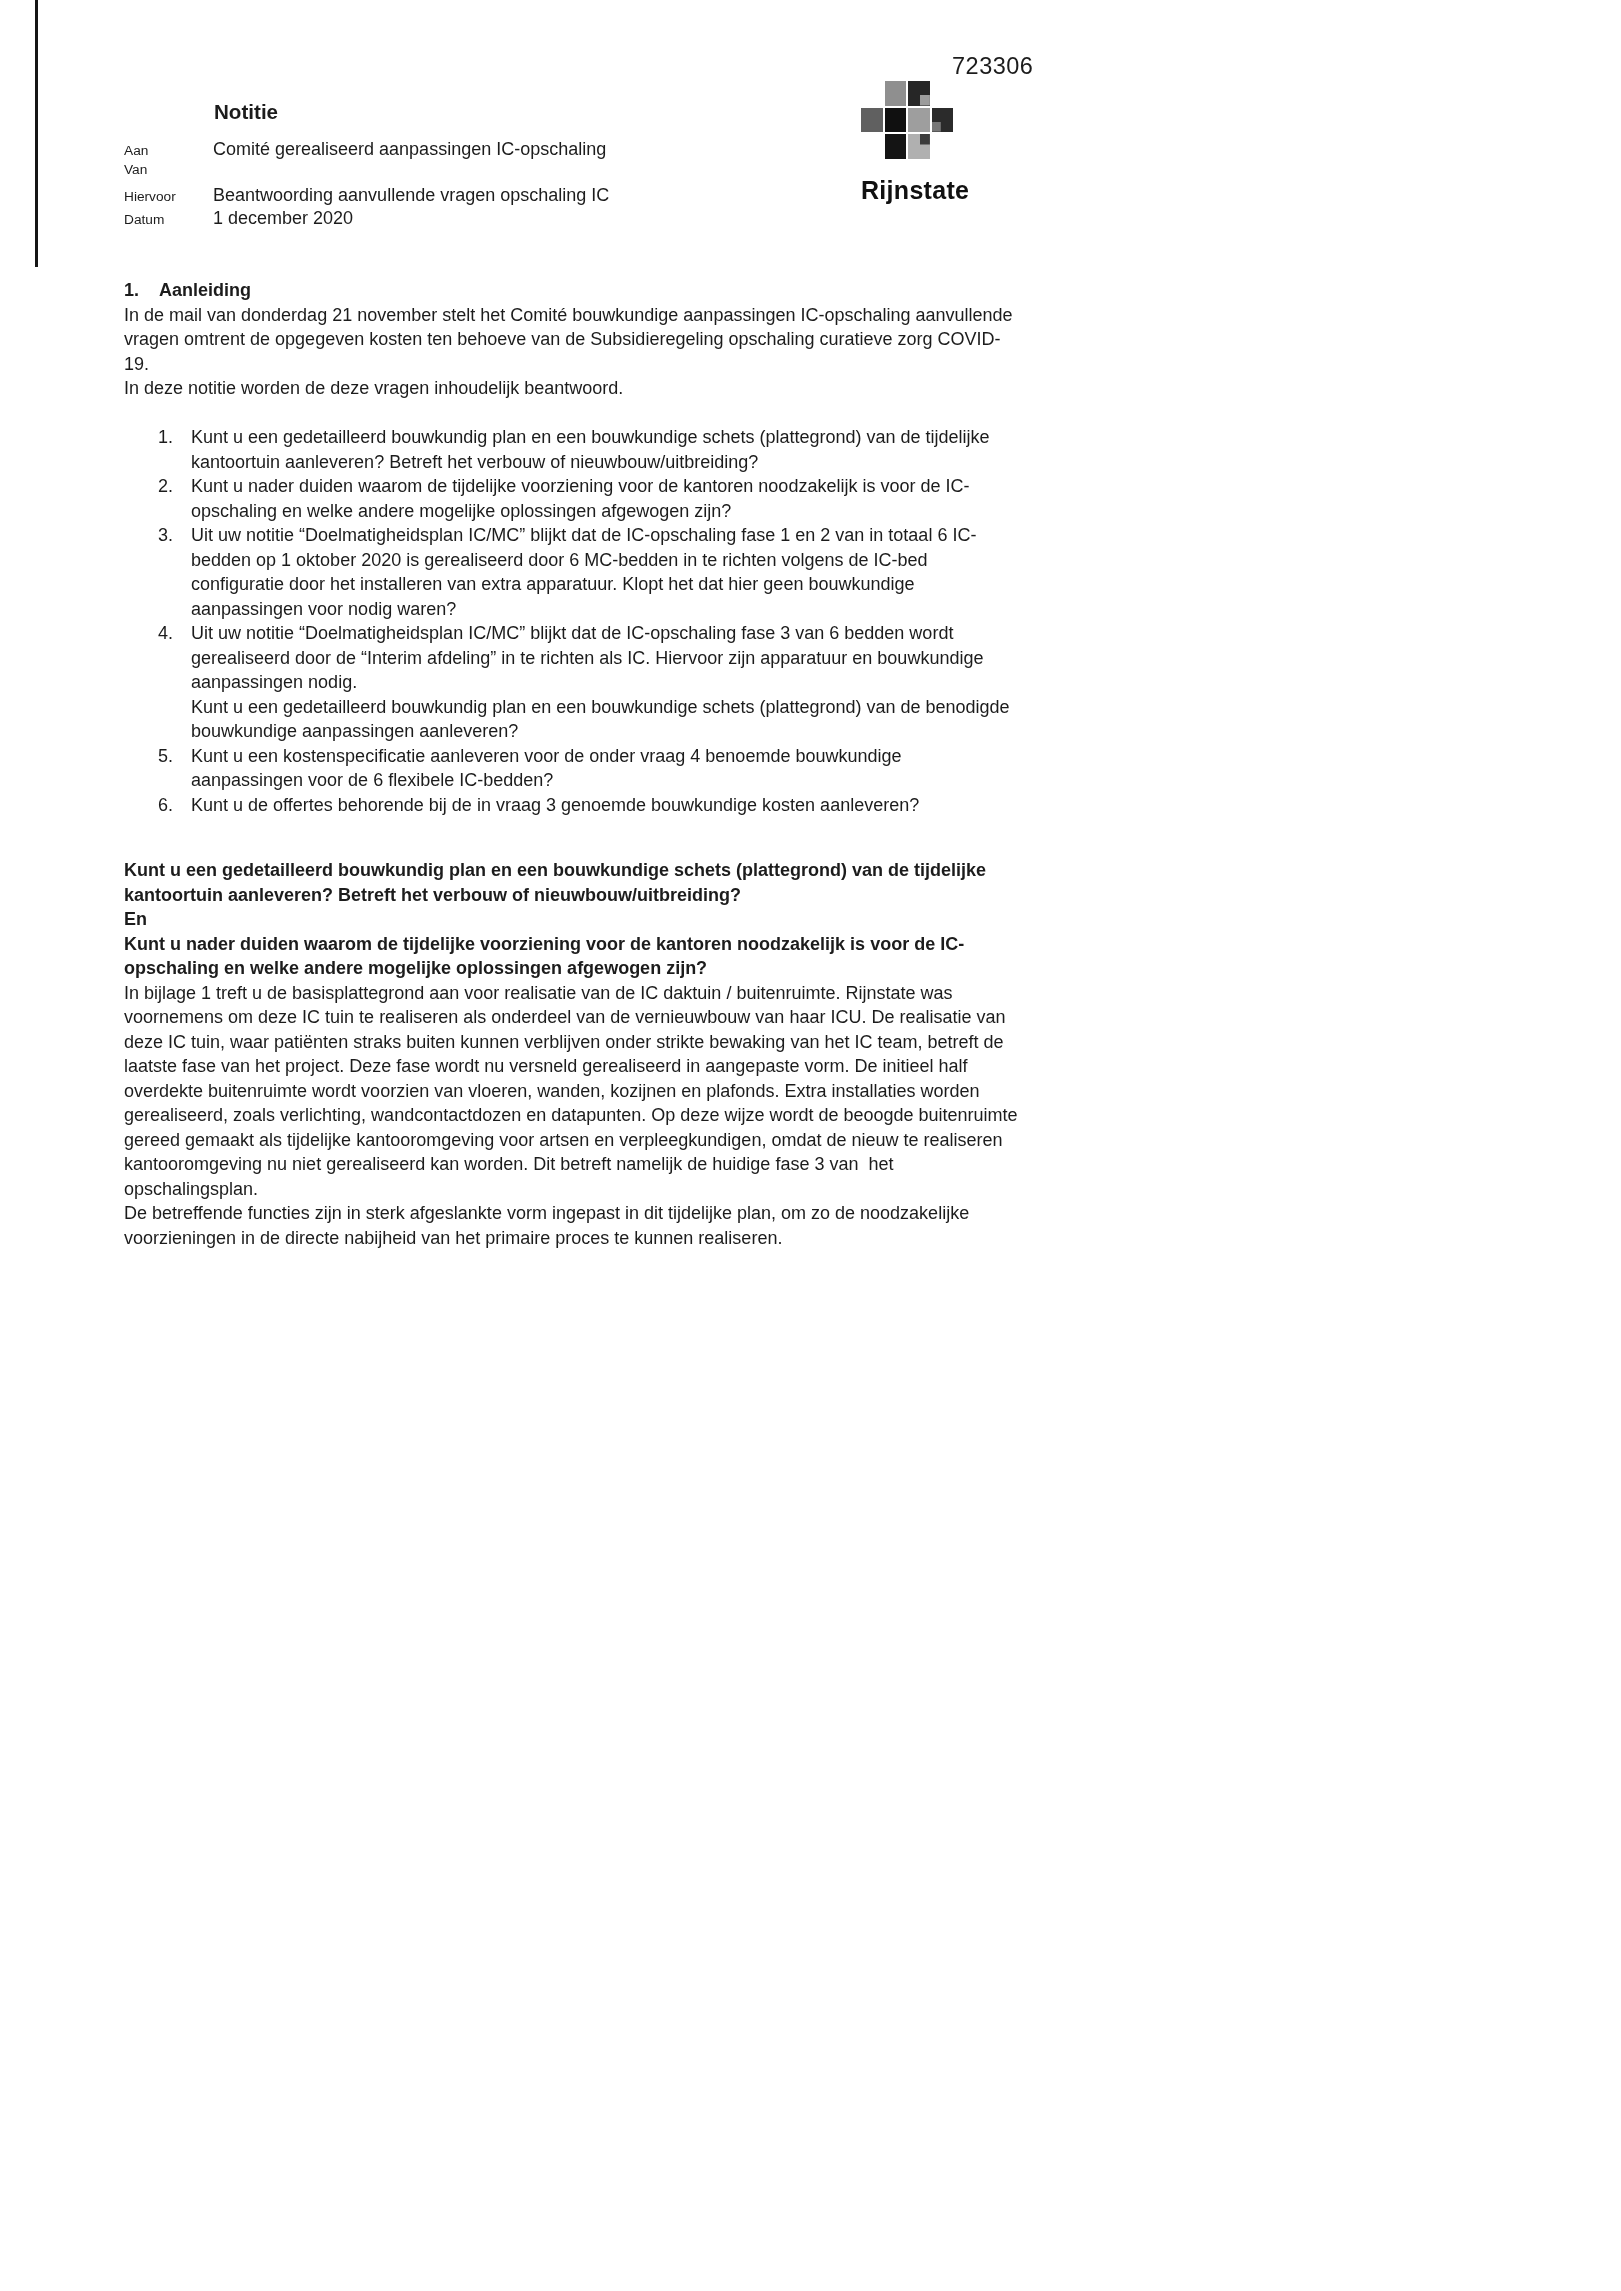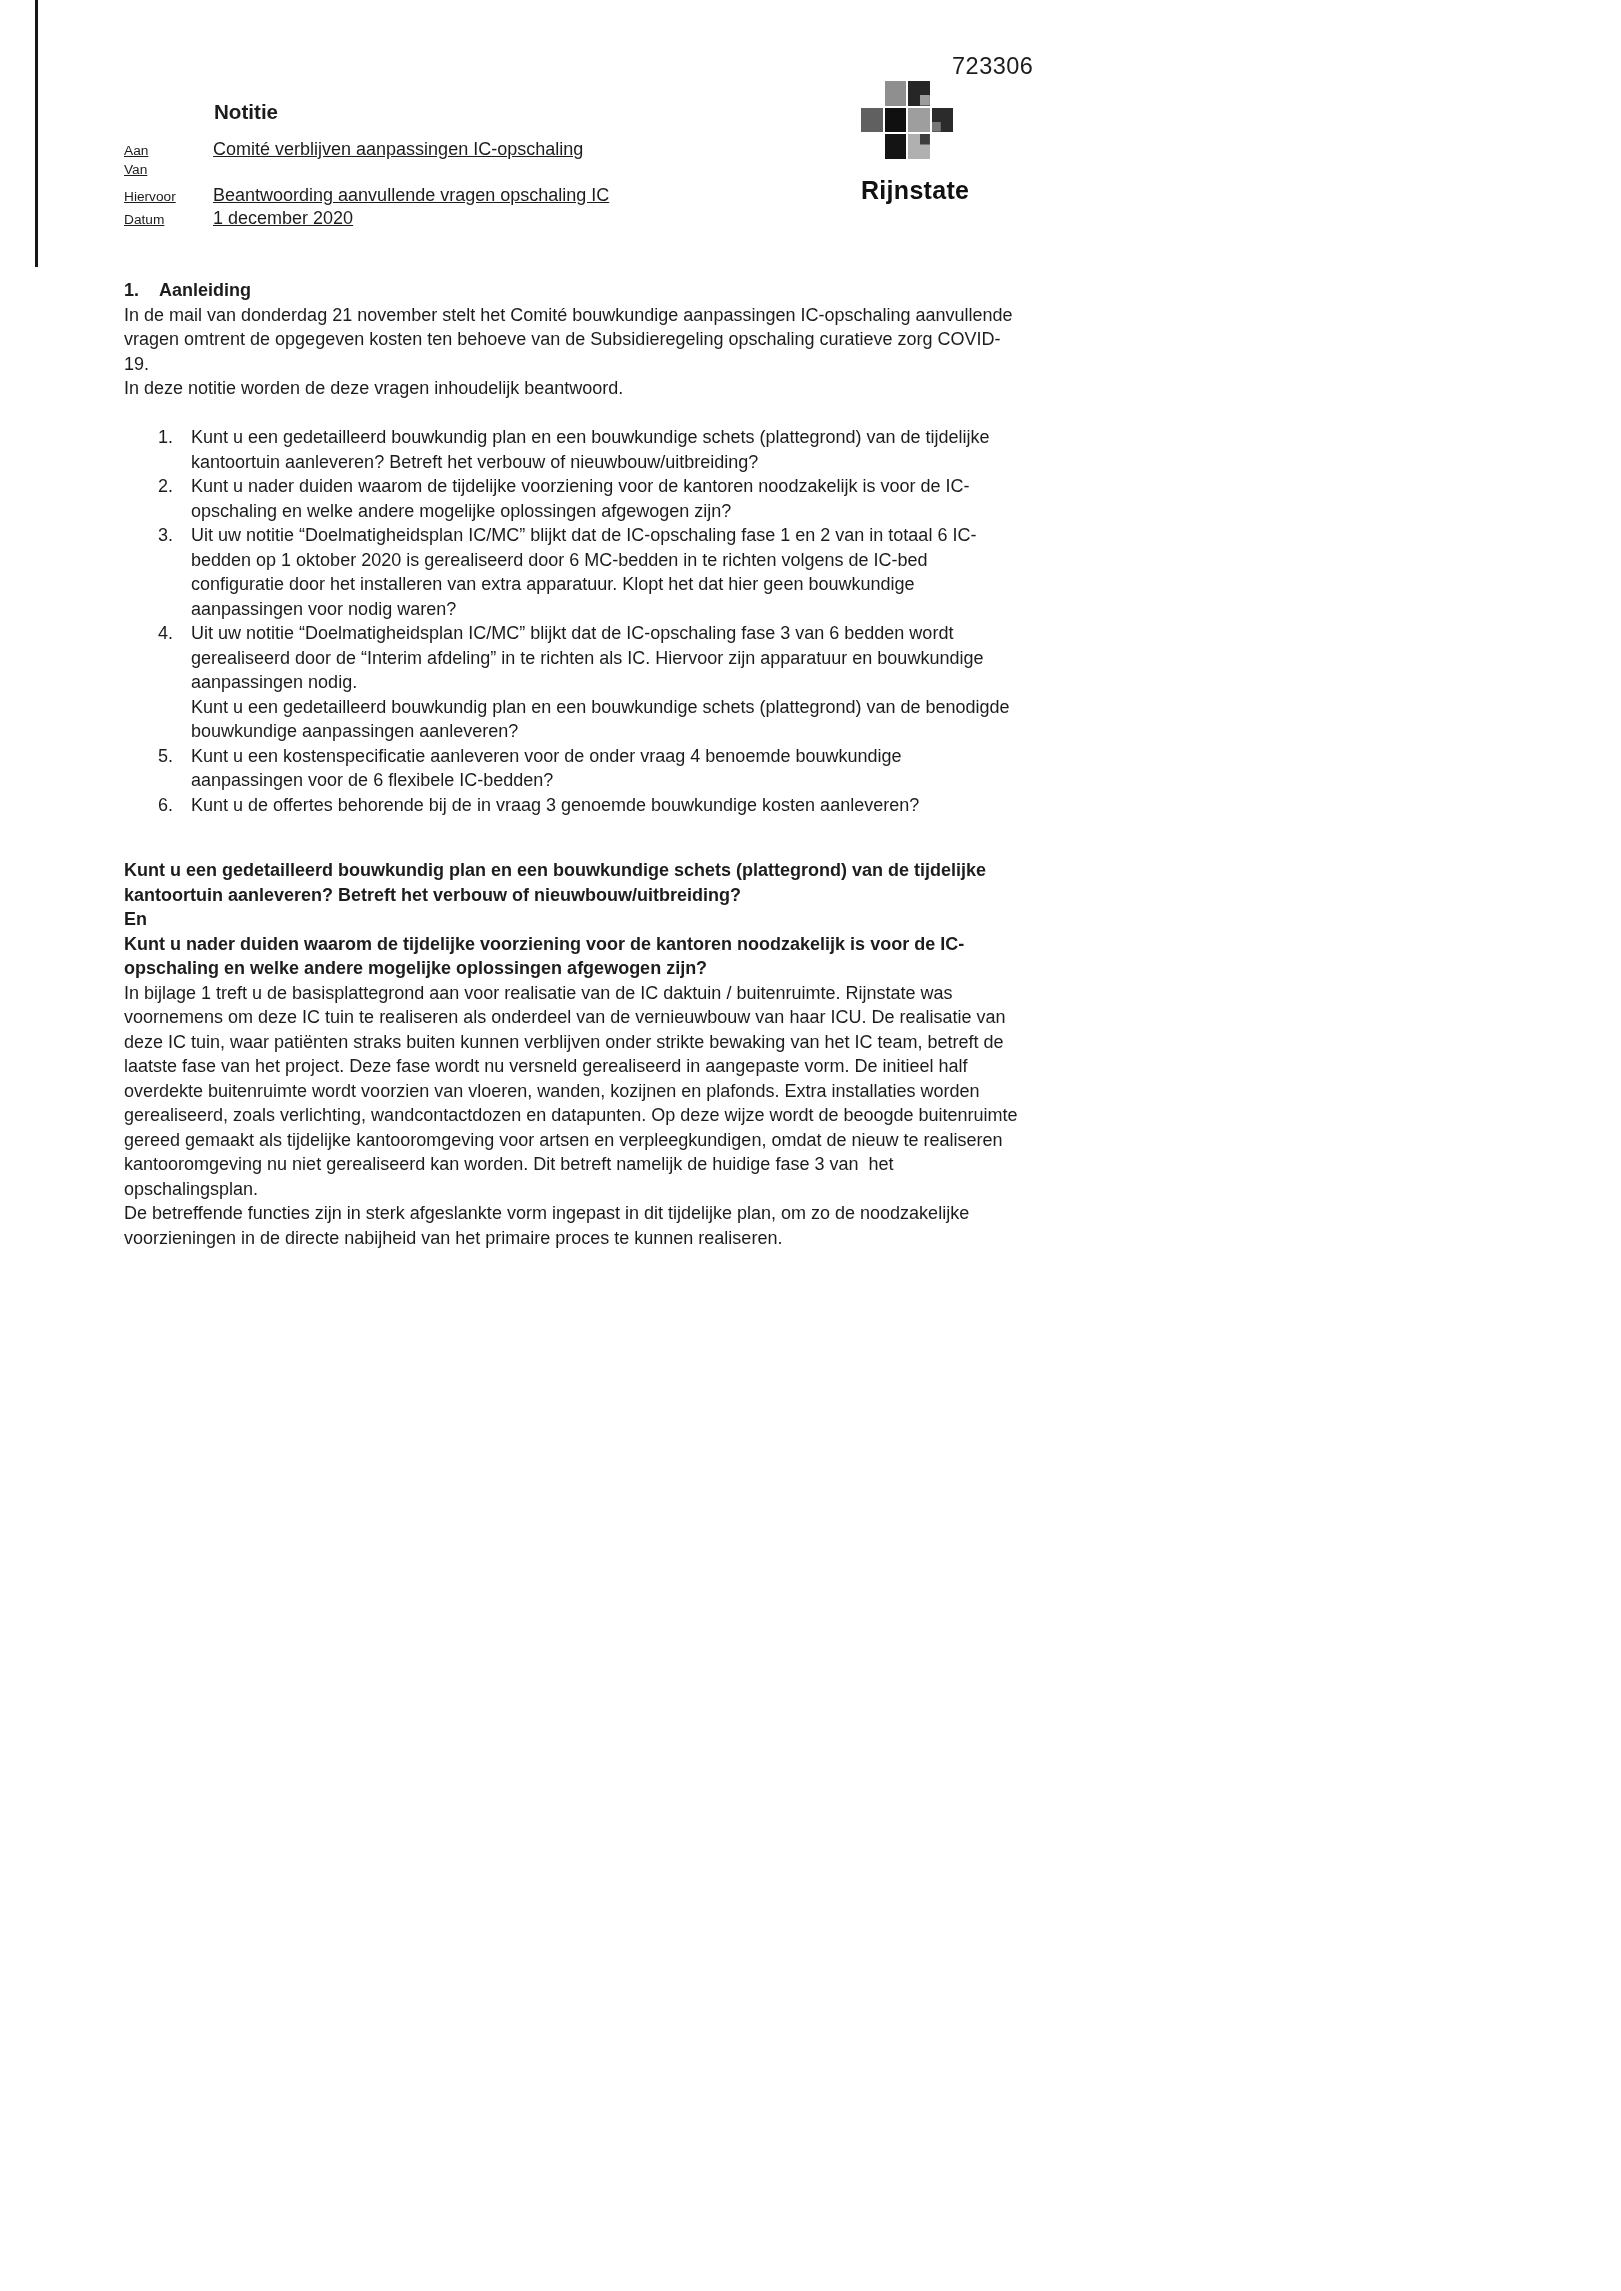--- a/index.html
+++ b/index.html
@@ -44,21 +44,20 @@
   .doc-title {
     position:absolute; top:100px; left:214px;
     font-size:20.6px; font-weight:bold;
   }
   .meta {
     position:absolute; top:139px; left:124px;
   }
   .meta-row {
     display:flex; align-items:baseline;
     height:23px;
-    text-decoration:underline;
   }
   .meta-label { width:89px; font-size:13.7px; flex-shrink:0; }
   .meta-value { font-size:18px; white-space:pre; }
   .content {
     position:absolute; top:278px; left:124px;
     width:894px;
     font-size:18px; line-height:24.5px;
   }
   .content p { margin:0; white-space:pre-wrap; }
   .section-heading { display:flex; font-weight:bold; }
@@ -91,21 +90,21 @@
       <div class="lc r3c3"></div>
     </div>
     <div class="logo-wordmark">Rijnstate</div>
   </div>
 
   <div class="doc-title">Notitie</div>
 
   <div class="meta">
     <div class="meta-row">
       <span class="meta-label">Aan</span>
-      <span class="meta-value">Comité verblijven aanpassingen IC-opschaling</span>
+      <span class="meta-value">Comité gerealiseerd aanpassingen IC-opschaling</span>
     </div>
     <div class="meta-row">
       <span class="meta-label">Van</span>
       <span class="meta-value"></span>
     </div>
     <div class="meta-row">
       <span class="meta-label">Hiervoor</span>
       <span class="meta-value">Beantwoording aanvullende vragen opschaling IC</span>
     </div>
     <div class="meta-row">

